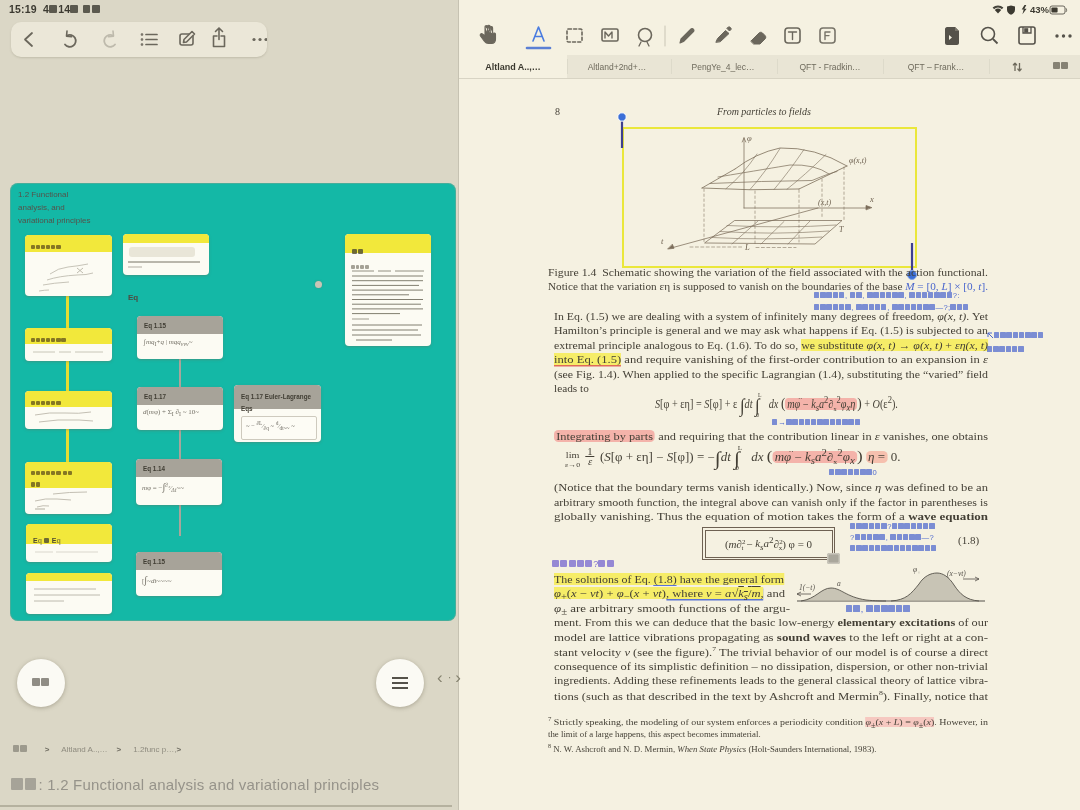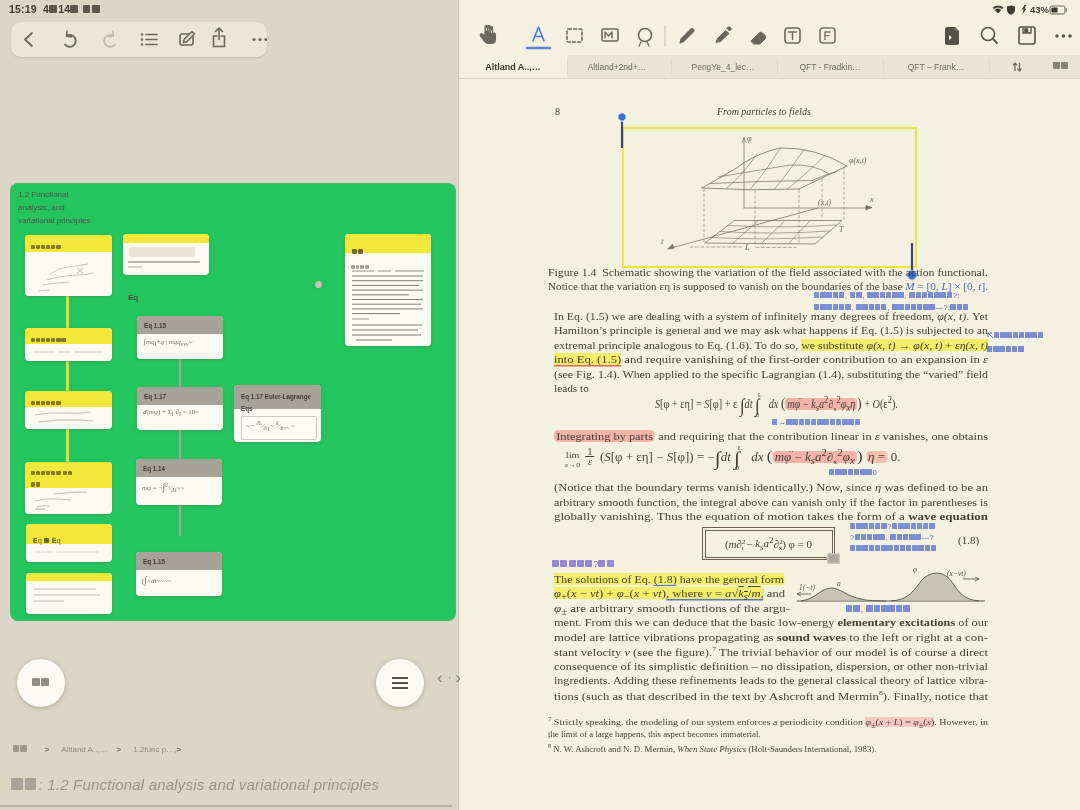--- a/index.html
+++ b/index.html
@@ -9,21 +9,21 @@
   
   .zh{display:inline-block;line-height:1;}
   .zh i{display:inline-block;background:currentColor;width:.78em;height:.82em;
         opacity:.8;border-radius:1px;margin-right:.14em;vertical-align:baseline;
         filter:blur(.4px);}
   
   #left{left:0;top:0;width:458px;height:810px;background:#dbd7c6;}
   #status-l{left:9px;top:3px;font-size:10.5px;font-weight:bold;color:#3c3a31;letter-spacing:.2px;}
   #tbar{left:11px;top:22px;width:256px;height:35px;background:#ebe7d8;border-radius:10px;
         box-shadow:0 1px 2px rgba(120,115,95,.25);}
-  #canvas{left:10px;top:183px;width:446px;height:438px;background:#22c55e;border-radius:8px;
+  #canvas{left:10px;top:183px;width:446px;height:438px;background:#14b8a6;border-radius:8px;
           box-shadow:inset 0 0 0 1px rgba(160,155,135,.35);}
   .card{position:absolute;background:#fcfbf3;border-radius:4px;
         box-shadow:0 1px 2.5px rgba(110,105,85,.4);overflow:hidden;}
   .yhead{background:#f2e83b;box-sizing:border-box;}
   .ghead{background:#a7a399;box-sizing:border-box;} .ghead .zh i{opacity:.65;}
   .conn-y{position:absolute;width:3px;background:#e4dd33;}
   .conn-g{position:absolute;width:2px;background:#a9a59b;}
   
   #right{left:459px;top:0;width:621px;height:810px;background:#f5f1e1;
          box-shadow:-1px 0 0 #c6c2b2;}
@@ -221,21 +221,21 @@
     <span class="zh" style="font-size:10px;color:#76736a;"><i></i><i></i></span>
   </div>
   <div class="abs" style="left:376px;top:659px;width:48px;height:48px;border-radius:24px;background:#fbfaf4;box-shadow:0 1px 4px rgba(110,105,85,.45);display:flex;align-items:center;justify-content:center;">
     <svg width="18" height="14" stroke="#55524a" stroke-width="2">
       <path d="M1 2 h16 M1 7 h16 M1 12 h16"></path>
     </svg>
   </div>
   <div class="abs" style="left:437px;top:668px;font-size:17px;color:#85826f;z-index:5;white-space:nowrap;">‹<span style="display:inline-block;width:5px;"></span><span style="font-size:11px;vertical-align:2px;">·</span><span style="display:inline-block;width:4px;"></span>›</div>
   <div class="abs" style="left:13px;top:745px;font-size:8px;color:#8e8b7f;">
     <span class="zh"><i></i><i></i></span><span style="display:inline-block;width:17px;"></span><b style="color:#6f6c61;">&gt;</b><span style="display:inline-block;width:12px;"></span>Altland A..,…<span style="display:inline-block;width:9px;"></span><b style="color:#6f6c61;">&gt;</b><span style="display:inline-block;width:12px;"></span>1.2func p…,<b style="color:#6f6c61;">&gt;</b></div>
-  <div class="abs" style="left:11px;top:776px;font-size:15px;color:#96938a;letter-spacing:.2px;font-style:italic;">
+  <div class="abs" style="left:11px;top:776px;font-size:15px;color:#96938a;letter-spacing:.2px;">
     <span class="zh" style="opacity:.95"><i></i><i></i></span>:&nbsp;1.2 Functional analysis and variational principles
   </div>
   <div class="abs" style="left:0;top:805px;width:452px;height:2px;background:#a8a492;opacity:.75;"></div>
 
 <div class="abs" id="right">
 
   <svg class="abs" style="left:497px;top:3px;" width="150" height="14" viewBox="0 0 150 14" fill="#3c3a31">
     <g transform="translate(35,0)">
       <path d="M7 10.5 l-3.2-3.6 a4.8 4.8 0 0 1 6.4 0 Z"></path>
       <path d="M1.6 4.6 a7.8 7.8 0 0 1 10.8 0 l-1.5 1.6 a5.6 5.6 0 0 0 -7.8 0 Z" opacity=".95"></path>

